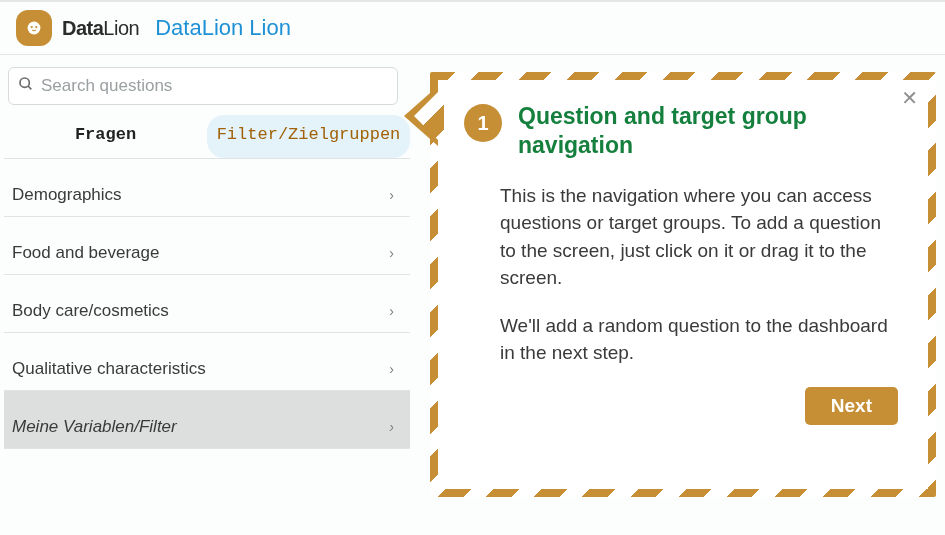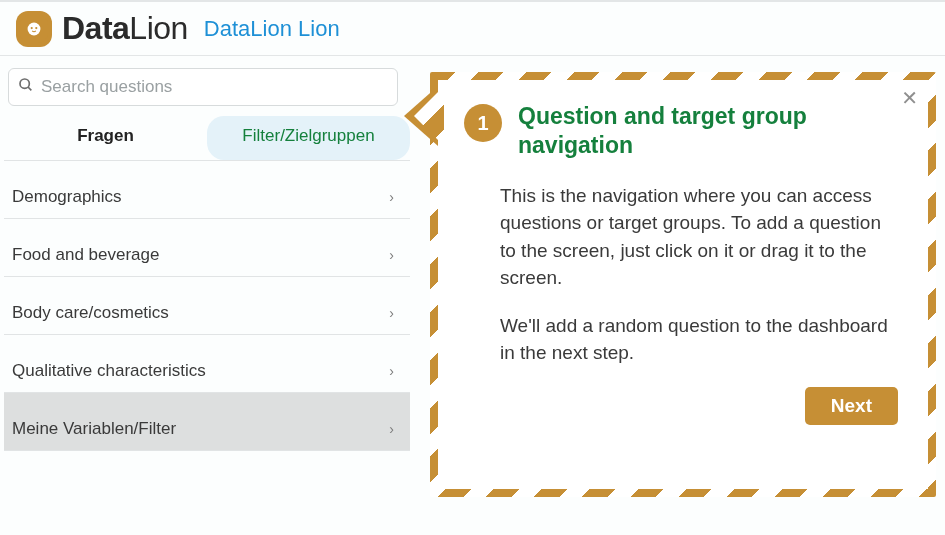--- a/index.html
+++ b/index.html
@@ -33,21 +33,21 @@
     position: relative;
   }
   .logo-inner {
     width: 28px; height: 28px;
     background: #c68f35;
     border-radius: 10px;
     display:flex; align-items:center; justify-content:center;
   }
   .logo svg { width: 22px; height: 22px; }
   .brand {
-    font-size: 32px;
+    font-size: 20px;
     color: #2b2b2b;
     font-weight: 400;
     letter-spacing: -0.5px;
   }
   .brand b { font-weight: 600; }
   .demo-link {
     font-size: 22px;
     color: #1e90d6;
     margin-left: 6px;
   }
@@ -77,56 +77,58 @@
     font-size: 17px;
     color: #333;
     background: #fff;
   }
   .search-input::placeholder { color: #9aa0a2; }
 
   .tabs {
     display: flex;
     border: 0;
     margin-bottom: 0;
+    font-family: Liberation Mono, monospace;
   }
   .tab {
     flex: 1;
     text-align: center;
     padding: 10px 0 12px;
     font-size: 17px;
     color: #3a3a3a;
     cursor: pointer;
   }
   .tab.active {
     font-weight: 700;
     color: #222;
     border-bottom: 2px solid transparent;
   }
   .tab.inactive {
     background: #e4f2f9;
-    color: #15803d;
+    color: #a16207;
     font-weight: 400;
     border-radius: 17px;
   }
 
   .nav-list { list-style: none; }
   .nav-item {
     display: flex;
     justify-content: space-between;
     align-items: center;
     padding: 26px 16px 11px 8px;
     border-bottom: 1px solid #e1e4e5;
     font-size: 17px;
     color: #3a3a3a;
     cursor: pointer;
   }
   .nav-item:first-child { border-top: 1px solid #e1e4e5; }
   .nav-item .chev { color: #7d7d7d; font-size: 14px; }
   .nav-item.selected {
     background: #dddfdf;
+    font-style: italic;
   }
   .popover-border {
     position: absolute;
     left: 430px;
     top: 72px;
     width: 506px;
     height: 425px;
     padding: 8px;
     background: repeating-linear-gradient(135deg,
       #c68f35 0 18px,

